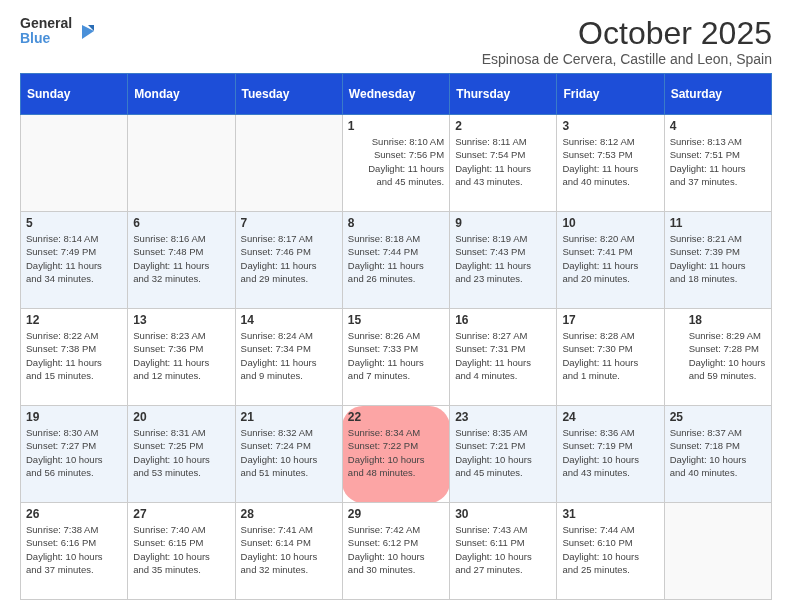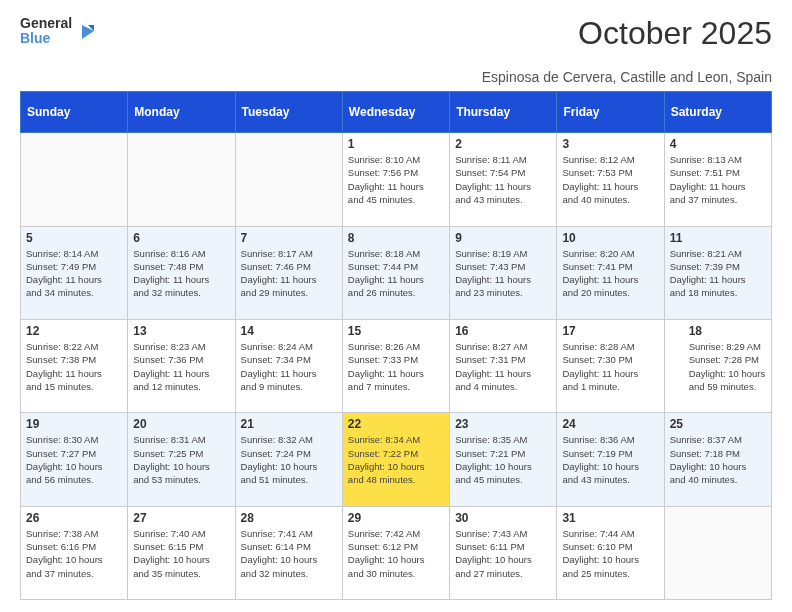--- a/index.html
+++ b/index.html
@@ -33,21 +33,21 @@
     }
     .month-title {
       font-size: 32px;
       font-weight: 300;
       color: #333;
       line-height: 1.1;
     }
     .location {
       font-size: 14px;
       color: #555;
-      margin-top: 18px;
+      margin-top: 0;
     }
     .calendar {
       flex: 1;
       border: 1px solid #ccc;
       border-collapse: collapse;
       width: 100%;
       table-layout: fixed;
     }
     .calendar th {
       background: #1d4ed8;
@@ -121,21 +121,21 @@
           <th>Saturday</th>
         </tr>
     </thead>
     <tbody id="cal-body">
     <tr style="background: rgb(255, 255, 255);">
           <td class="empty" style="background: rgb(249, 249, 249);"></td>
           <td class="empty" style="background: rgb(249, 249, 249);"></td>
           <td class="empty" style="background: rgb(249, 249, 249);"></td>
           <td style="background: rgb(255, 255, 255);">
             <div class="day-number">1</div>
-            <div class="day-info" style="white-space: pre-line;">Sunrise: 8:10 AM
+            <div class="day-info" style="white-space: pre-line; text-align: right;">Sunrise: 8:10 AM
 Sunset: 7:56 PM
 Daylight: 11 hours
 and 45 minutes.</div>
           </td>
           <td style="background: rgb(255, 255, 255);">
             <div class="day-number">2</div>
             <div class="day-info" style="white-space: pre-line;">Sunrise: 8:11 AM
 Sunset: 7:54 PM
 Daylight: 11 hours
 and 43 minutes.</div>
@@ -272,21 +272,21 @@
 Daylight: 10 hours
 and 53 minutes.</div>
           </td>
           <td style="background: rgb(238, 244, 251);">
             <div class="day-number">21</div>
             <div class="day-info" style="white-space: pre-line;">Sunrise: 8:32 AM
 Sunset: 7:24 PM
 Daylight: 10 hours
 and 51 minutes.</div>
           </td>
-          <td style="background: #fde047;">
+          <td style="background: #fca5a5; border-radius: 21px;">
             <div class="day-number">22</div>
             <div class="day-info" style="white-space: pre-line;">Sunrise: 8:34 AM
 Sunset: 7:22 PM
 Daylight: 10 hours
 and 48 minutes.</div>
           </td>
           <td style="background: rgb(238, 244, 251);">
             <div class="day-number">23</div>
             <div class="day-info" style="white-space: pre-line;">Sunrise: 8:35 AM
 Sunset: 7:21 PM

